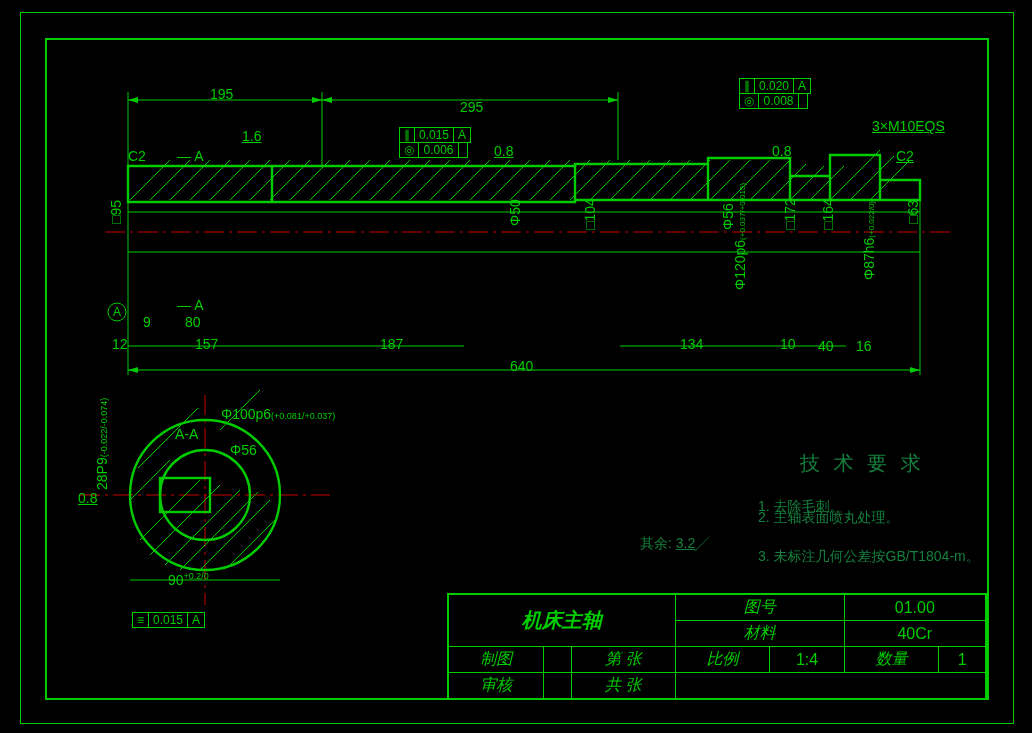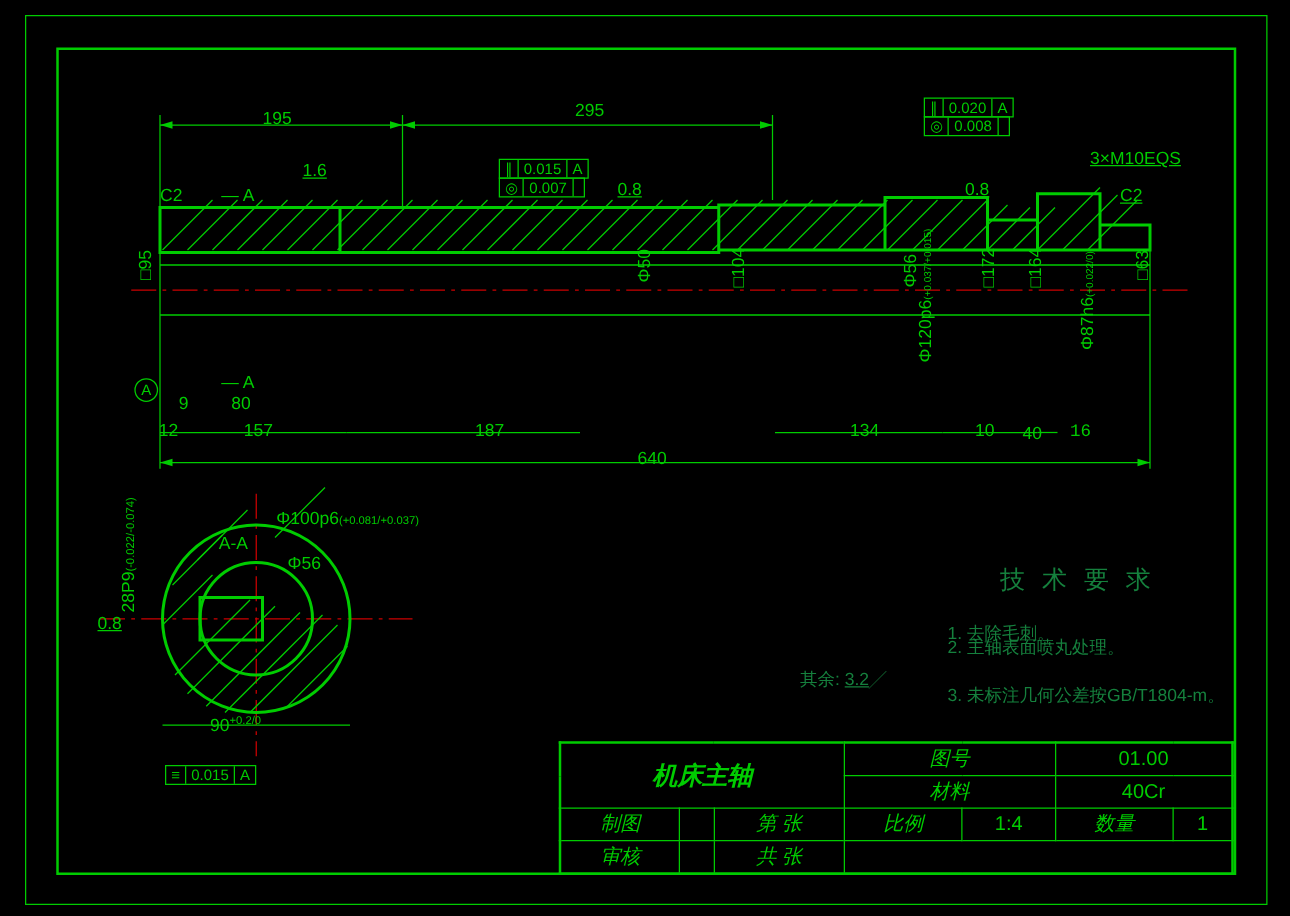--- a/index.html
+++ b/index.html
@@ -180,59 +180,59 @@
       <line x1="158" y1="448" x2="198" y2="408"></line>
       <line x1="230" y1="565" x2="278" y2="517"></line>
       <line x1="220" y1="430" x2="260" y2="390"></line>
     </g>
 
     <line x1="130" y1="580" x2="280" y2="580" class="grn-thin"></line>
   </g>
 </svg>
 
 <span class="dim-text" style="left:210px; top:86px;">195</span>
-<span class="dim-text" style="left:460px; top:80px;">295</span>
+<span class="dim-text" style="left:460px; top:99px;">295</span>
 <span class="dim-text" style="left:128px; top:148px;">C2</span>
 <span class="dim-text" style="left:177px; top:148px;">— <span>A</span></span>
 <span class="dim-text" style="left:242px; top:128px; text-decoration:underline;">1.6</span>
 <span class="dim-text" style="left:494px; top:143px; text-decoration:underline;">0.8</span>
 <span class="dim-text" style="left:772px; top:143px; text-decoration:underline;">0.8</span>
 <span class="dim-text" style="left:896px; top:148px; text-decoration:underline;">C2</span>
 <span class="dim-text" style="left:872px; top:118px; text-decoration:underline;">3×M10EQS</span>
 
 <span class="dim-text" style="left:108px; top:224px; transform:rotate(-90deg); transform-origin:left top;">□95</span>
 <span class="dim-text" style="left:507px; top:226px; transform:rotate(-90deg); transform-origin:left top;">Φ50</span>
 <span class="dim-text" style="left:582px; top:230px; transform:rotate(-90deg); transform-origin:left top;">□104</span>
 <span class="dim-text" style="left:720px; top:230px; transform:rotate(-90deg); transform-origin:left top;">Φ56</span>
 <span class="dim-text" style="left:732px; top:290px; transform:rotate(-90deg); transform-origin:left top;"><span>Φ120p6</span><tspan style="font-size:8px;">(+0.037/+0.015)</tspan></span>
 <span class="dim-text" style="left:782px; top:230px; transform:rotate(-90deg); transform-origin:left top;">□172</span>
 <span class="dim-text" style="left:820px; top:230px; transform:rotate(-90deg); transform-origin:left top;">□164</span>
 <span class="dim-text" style="left:861px; top:280px; transform:rotate(-90deg); transform-origin:left top;"><span>Φ87h6</span><tspan style="font-size:8px;">(+0.022/0)</tspan></span>
 <span class="dim-text" style="left:905px; top:224px; transform:rotate(-90deg); transform-origin:left top;">□63</span>
 
-<span class="dim-text" style="left:127px; top:336px;">12</span>
+<span class="dim-text" style="left:112px; top:336px;">12</span>
 <span class="dim-text" style="left:143px; top:314px;">9</span>
 <span class="dim-text" style="left:185px; top:314px;">80</span>
 <span class="dim-text" style="left:177px; top:297px;">— <span>A</span></span>
 <span class="dim-text" style="left:195px; top:336px;">157</span>
 <span class="dim-text" style="left:380px; top:336px;">187</span>
 <span class="dim-text" style="left:680px; top:336px;text-align:center;">134</span>
 <span class="dim-text" style="left:780px; top:336px;">10</span>
 <span class="dim-text" style="left:818px; top:338px;">40</span>
-<span class="dim-text" style="left:856px; top:338px;font-family:Liberation Mono, monospace;">16</span>
+<span class="dim-text" style="left:856px; top:338px;">16</span>
 <span class="dim-text" style="left:510px; top:358px;">640</span>
 
 <div class="fcf-box" style="left:399px; top:127px;">
   <span class="cell">∥</span>
   <span class="cell">0.015</span>
   <span class="cell">A</span>
 </div>
 <div class="fcf-box" style="left:399px; top:142px;">
   <span class="cell">◎</span>
-  <span class="cell">0.007</span>
+  <span class="cell">0.006</span>
   <span class="cell"></span>
 </div>
 
 <div class="fcf-box" style="left:739px; top:78px;">
   <span class="cell">∥</span>
   <span class="cell">0.020</span>
   <span class="cell">A</span>
 </div>
 <div class="fcf-box" style="left:739px; top:93px;">
   <span class="cell">◎</span>

